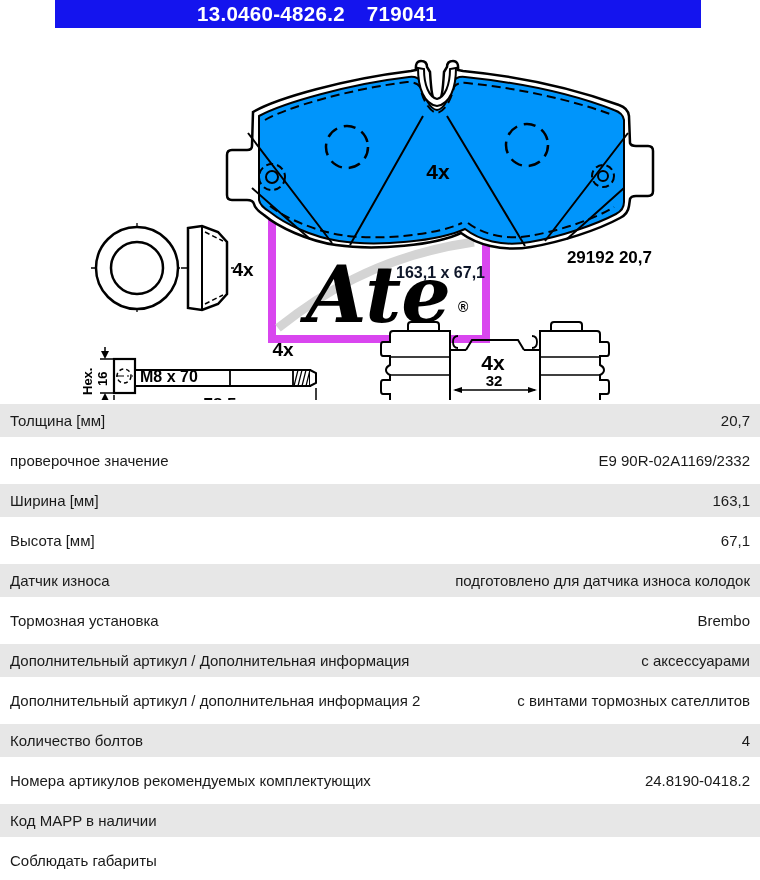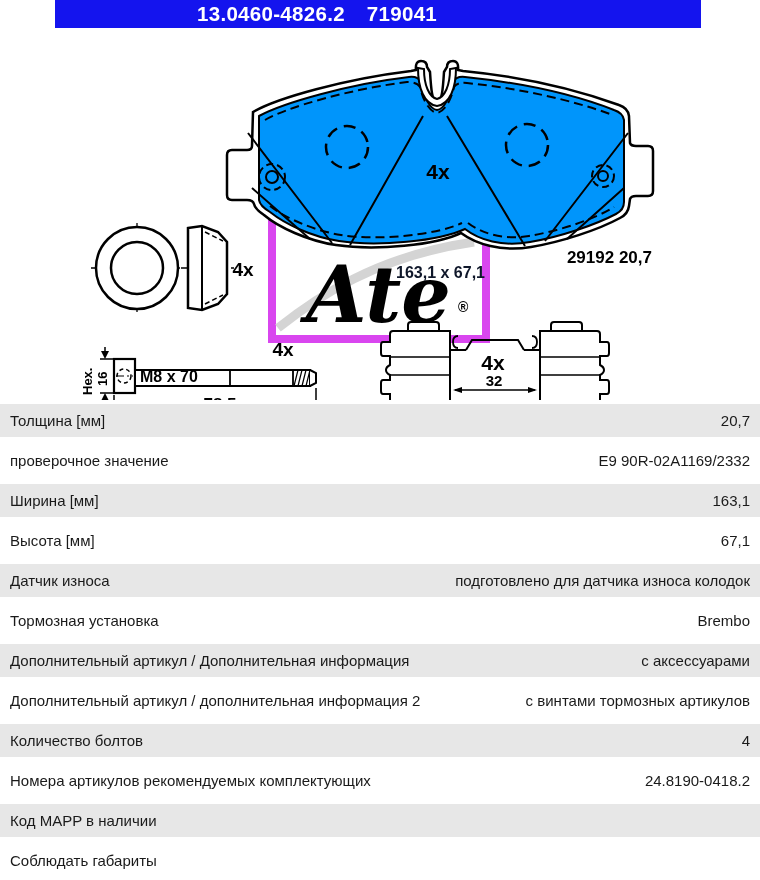--- a/index.html
+++ b/index.html
@@ -174,21 +174,21 @@
     <div class="row">
       <span class="lbl">Тормозная установка</span>
       <span class="val">Brembo</span>
     </div>
     <div class="row">
       <span class="lbl">Дополнительный артикул / Дополнительная информация</span>
       <span class="val">с аксессуарами</span>
     </div>
     <div class="row">
       <span class="lbl">Дополнительный артикул / дополнительная информация 2</span>
-      <span class="val">с винтами тормозных артикулов</span>
+      <span class="val">с винтами тормозных сателлитов</span>
     </div>
     <div class="row">
       <span class="lbl">Количество болтов</span>
       <span class="val">4</span>
     </div>
     <div class="row">
       <span class="lbl">Номера артикулов рекомендуемых комплектующих</span>
       <span class="val">24.8190-0418.2</span>
     </div>
     <div class="row">

